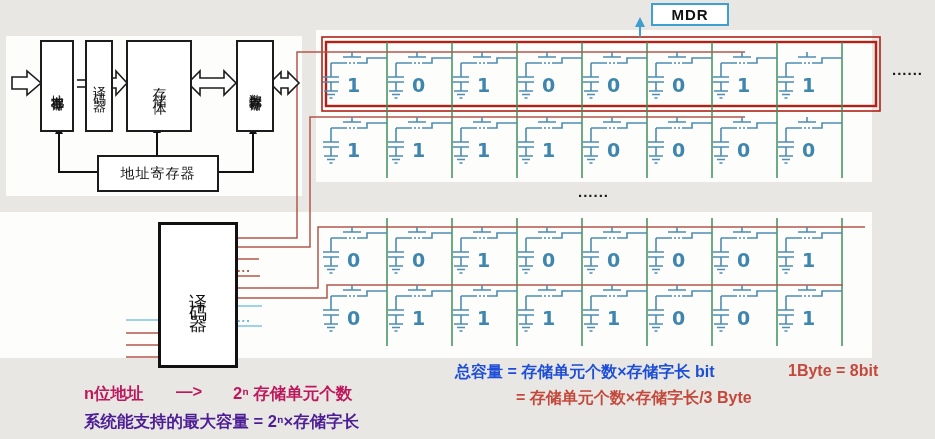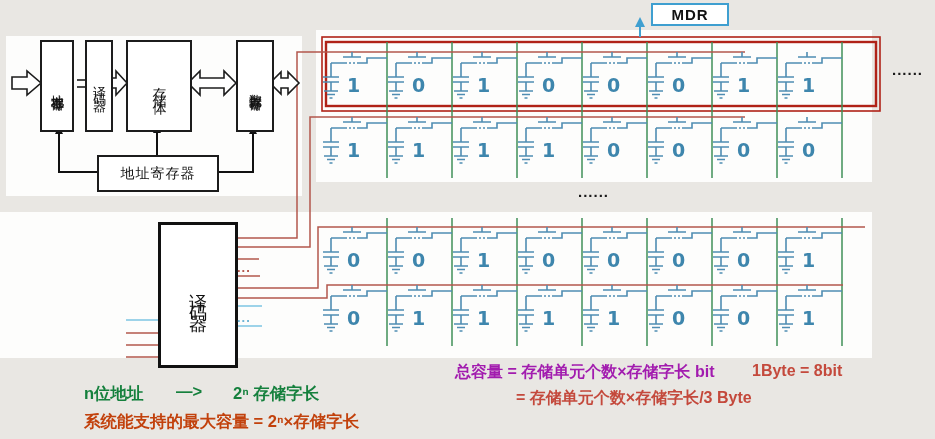--- a/index.html
+++ b/index.html
@@ -19,22 +19,22 @@
        background:#fff;border:3px solid #111;display:flex;align-items:center;
        justify-content:center;font-family:"Liberation Serif",serif;
        font-size:18px;color:#111;z-index:6;}
   .decoder-main span{writing-mode:vertical-rl;text-orientation:upright;letter-spacing:11px;}
   .dots{position:absolute;font-weight:bold;color:#1a1a1a;font-size:15px;
         letter-spacing:1px;z-index:7;line-height:1;}
   .minidots{position:absolute;font-weight:bold;font-size:13px;letter-spacing:1px;
         z-index:7;line-height:1;}
   .formula{position:absolute;font-size:16.5px;font-weight:600;z-index:7;
         white-space:nowrap;}
-  .red-t{color:#15803d;}
-  .blue-t{color:#c2410c;}
+  .red-t{color:#be185d;}
+  .blue-t{color:#4c1d95;}
   svg.overlay{position:absolute;left:0;top:0;z-index:5;pointer-events:none;}
 </style>
 </head>
 <body>
 
 <div class="panel" style="left:6px;top:36px;width:296px;height:160px;"></div>
 <div class="panel" style="left:316px;top:30px;width:556px;height:152px;"></div>
 <div class="panel" style="left:0px;top:212px;width:872px;height:146px;"></div>
 
 <svg class="overlay" id="wires" width="935" height="439" viewBox="0 0 935 439">
@@ -236,17 +236,17 @@
   <span>译码器</span>
 </div>
 
 <div class="dots" style="left:892px;top:62px;">......</div>
 <div class="dots" style="left:578px;top:184px;">......</div>
 <div class="minidots red-t" style="left:237px;top:261px;color:#b2574c;">...</div>
 <div class="minidots" style="left:237px;top:311px;color:#6db3d4;">...</div>
 
 <div class="formula red-t" style="left:84px;top:383px;">n位地址</div>
 <div class="formula red-t" style="left:176px;top:382px;">—&gt;</div>
-<div class="formula red-t" style="left:233px;top:383px;">2ⁿ 存储字长</div>
+<div class="formula red-t" style="left:233px;top:383px;">2ⁿ 存储单元个数</div>
 <div class="formula blue-t" style="left:84px;top:411px;">系统能支持的最大容量 = 2ⁿ×存储字长</div>
-<div class="formula red-t" style="left:455px;top:362px;font-size:16px;color:#a21caf;">总容量 = 存储单元个数×存储字长  bit</div>
-<div class="formula red-t" style="left:752px;top:362px;font-size:16px;color:#c4493c;">1Byte = 8bit</div>
+<div class="formula red-t" style="left:455px;top:362px;font-size:16px;color:#1d4ed8;">总容量 = 存储单元个数×存储字长  bit</div>
+<div class="formula red-t" style="left:788px;top:362px;font-size:16px;color:#c4493c;">1Byte = 8bit</div>
 <div class="formula red-t" style="left:516px;top:388px;font-size:16px;color:#c4493c;">= 存储单元个数×存储字长/3  Byte</div>
 
 </body></html>

